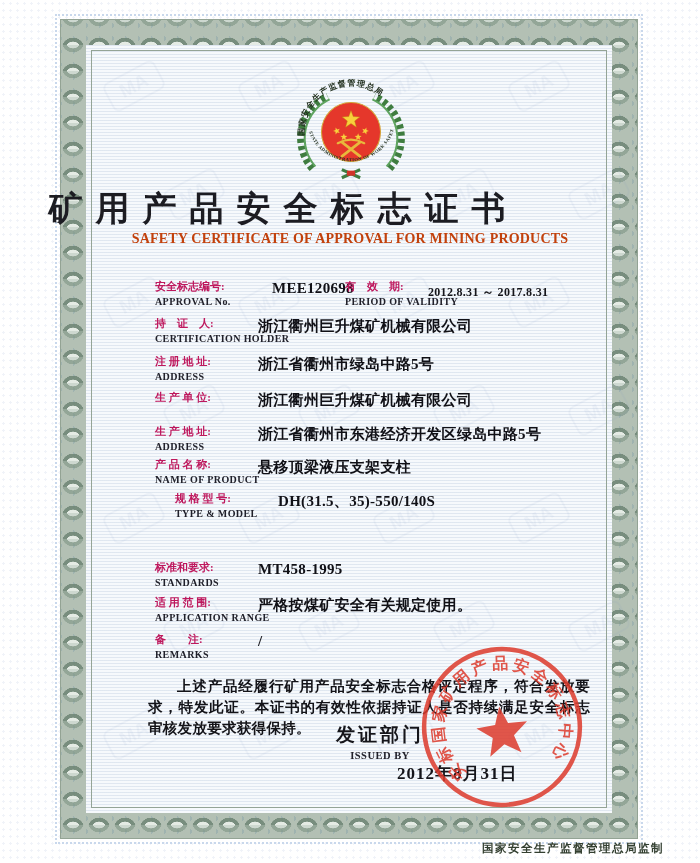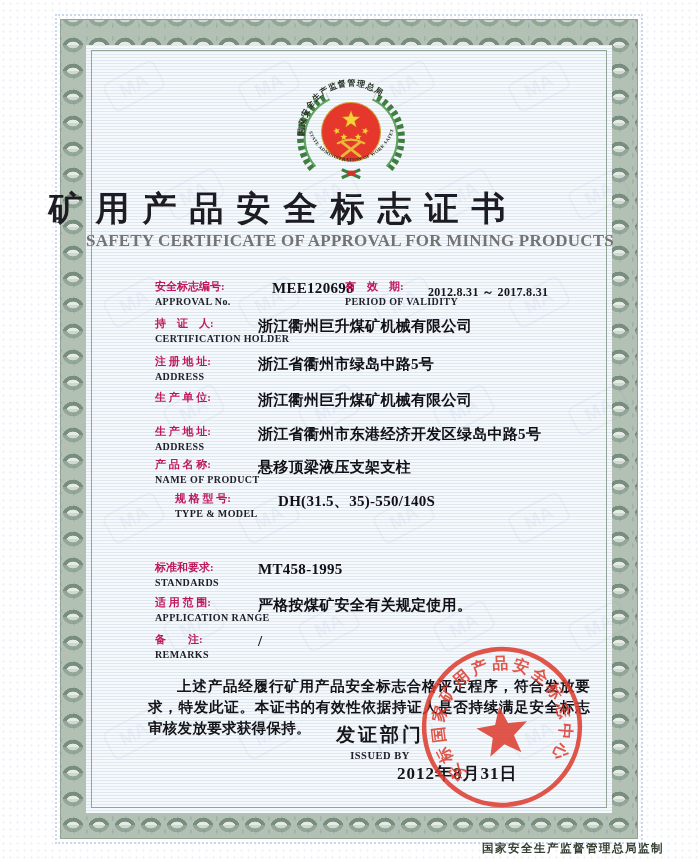--- a/index.html
+++ b/index.html
@@ -45,21 +45,21 @@
   }
   
   .emblem{position:absolute;left:293px;top:79px;width:116px;height:112px;}
   
   .title{
     position:absolute;left:0;top:186px;width:554px;text-align:center;
     font-size:34px;font-weight:bold;letter-spacing:13px;text-indent:13px;color:#1c1c22;
   }
   .subtitle{
     position:absolute;left:0;top:231px;width:700px;text-align:center;
-    font-size:17px;font-weight:bold;letter-spacing:.2px;color:#737373;
+    font-size:14px;font-weight:bold;letter-spacing:.2px;color:#c2410c;
   }
   
   .field{position:absolute;left:155px;width:460px;}
   .cn{font-size:11px;font-weight:bold;color:#be185d;white-space:nowrap;}
   .en{font-size:10px;font-weight:bold;letter-spacing:.4px;color:#20202a;margin-top:2px;white-space:nowrap;}
   .val{position:absolute;left:103px;top:1px;font-size:15px;font-weight:600;color:#101016;white-space:nowrap;letter-spacing:.3px;}
   .r1{top:279px;} .r2{top:316px;} .r3{top:354px;} .r4{top:390px;} .r5{top:424px;}
   .r6{top:457px;} .r7{top:491px;margin-left:20px;} .r8{top:560px;} .r9{top:595px;} .r10{top:632px;}
   .vgroup{position:absolute;left:190px;top:0;}
   .vval{position:absolute;left:273px;top:5px;font-size:12px;font-weight:600;white-space:nowrap;letter-spacing:.3px;}

